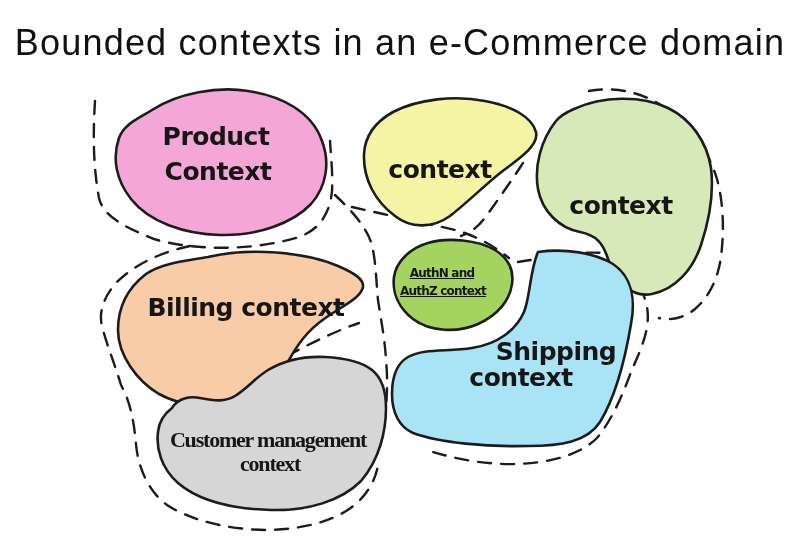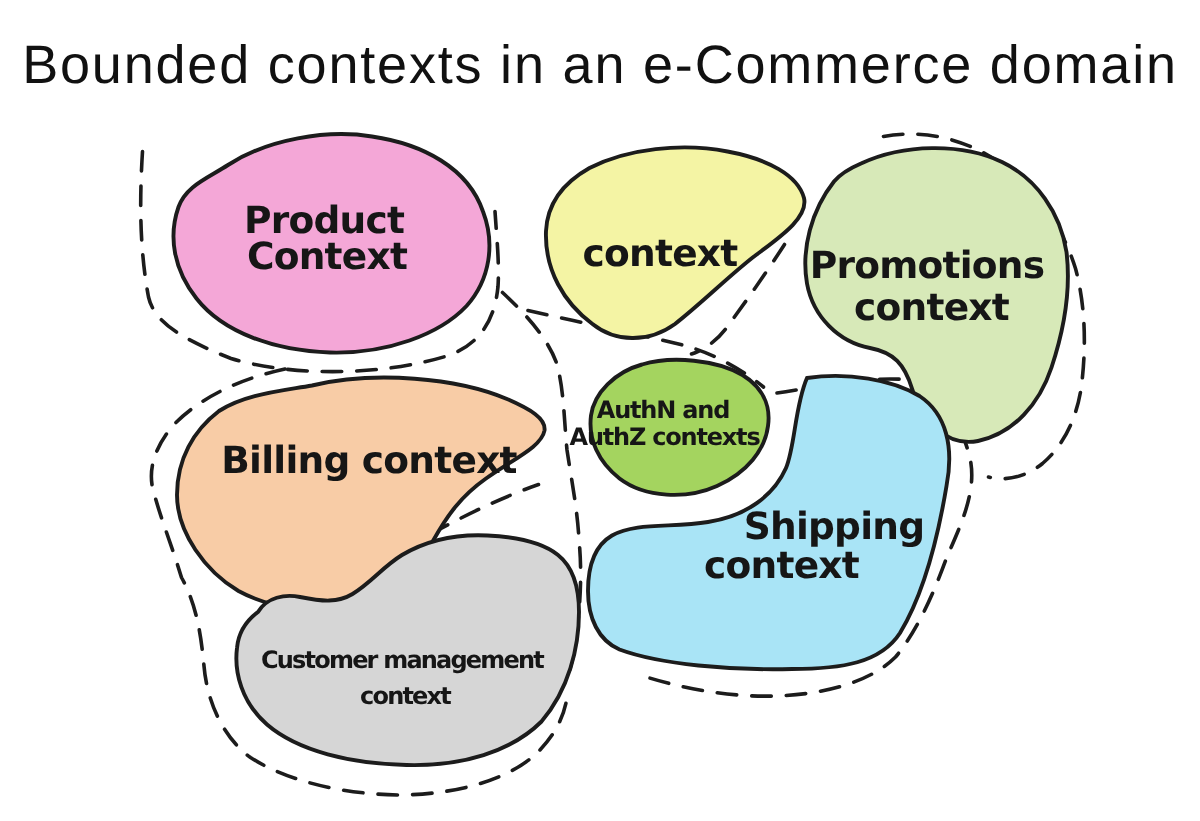--- a/index.html
+++ b/index.html
@@ -13,22 +13,22 @@
     letter-spacing:1.2px;color:#111111;
   }
   .diagram-svg{position:absolute;left:0;top:0;}
   .blob{stroke:#1c1c1c;stroke-width:2.6;}
   .dash{fill:none;stroke:#1c1c1c;stroke-width:2.4;stroke-linecap:round;stroke-dasharray:13 10;}
   .label{
     position:absolute;transform:translate(-50%,-50%);white-space:nowrap;
     font-weight:bold;color:#161616;letter-spacing:-0.5px;
   }
   .lbl-lg{font-size:25px;}
-  .lbl-md{font-size:16px;letter-spacing:-1.2px;}
-  .lbl-sm{font-size:16px;letter-spacing:-0.8px;}
+  .lbl-md{font-size:22px;letter-spacing:-1.2px;font-family:Liberation Serif, serif;}
+  .lbl-sm{font-size:12px;letter-spacing:-0.8px;text-decoration:underline;}
 </style>
 </head>
 <body>
 
 <div class="canvas">
 
   <div class="title">Bounded contexts in an e-Commerce domain</div>
 
   <svg class="diagram-svg" width="800" height="547" viewBox="0 0 800 547">
 
@@ -47,30 +47,29 @@
       <path class="blob" d="M 152,110 C 178,93 218,86 248,91 C 282,96 312,112 322,141 C 330,162 327,186 311,204 C 293,223 258,236 220,235 C 184,234 149,222 131,199 C 116,180 112,158 119,138 C 124,124 138,119 152,110 Z" fill="#f4a7d7"></path>
       <path class="blob" d="M 393,112 C 418,99 455,95 485,101 C 512,106 532,117 536,132 C 539,145 520,158 504,170 C 488,182 468,202 450,216 C 432,229 410,228 395,216 C 376,202 363,180 364,154 C 365,134 377,121 393,112 Z" fill="#f4f4a4"></path>
       <path class="blob" d="M 574,109 C 602,96 641,95 668,108 C 691,119 707,142 711,168 C 714,193 709,221 701,245 C 693,269 676,289 652,294 C 631,298 615,281 608,259 C 603,243 596,235 580,232 C 559,228 542,211 538,189 C 534,166 541,140 556,121 C 561,115 567,112 574,109 Z" fill="#d7e9b8"></path>
       <path class="blob" d="M 428,243 C 448,237 478,240 495,250 C 508,258 514,270 512,284 C 510,300 498,315 478,324 C 458,333 430,332 413,319 C 399,308 392,293 394,277 C 396,262 410,248 428,243 Z" fill="#a4d45f"></path>
       <path class="blob" d="M 208,257 C 250,247 305,252 338,266 C 354,273 364,279 363,287 C 361,298 342,306 324,319 C 307,331 298,344 289,360 C 278,380 262,397 238,404 C 212,410 181,406 159,394 C 137,381 118,355 118,330 C 118,306 129,287 146,274 C 163,263 185,261 208,257 Z" fill="#f8cca6"></path>
       <path class="blob" d="M 538,252 C 565,248 595,253 613,264 C 631,276 636,298 631,324 C 626,354 617,394 600,422 C 587,442 561,446 528,446 C 488,447 440,443 413,433 C 399,427 392,412 392,394 C 392,377 396,364 408,357 C 424,348 448,352 472,348 C 498,344 516,330 524,312 C 530,298 530,270 538,252 Z" fill="#a9e4f6"></path>
       <path class="blob" d="M 172,408 C 178,398 190,396 200,398 C 215,401 225,402 235,396 C 248,388 255,378 268,370 C 285,360 305,356 325,357 C 345,358 362,362 372,370 C 382,378 386,392 386,408 C 386,432 379,460 361,481 C 341,501 308,511 271,510 C 234,509 199,501 178,483 C 161,468 156,448 158,432 C 159,421 164,414 172,408 Z" fill="#d6d6d6"></path>
     </g>
   </svg>
 
-  <div class="label lbl-lg" style="left:216px;top:147px">Product</div>
+  <div class="label lbl-lg" style="left:216px;top:136px">Product</div>
   <div class="label lbl-lg" style="left:218px;top:171px">Context</div>
 
   <div class="label lbl-lg" style="left:440px;top:169px">context</div>
 
-  <div class="label lbl-lg" style="left:618px;top:177px">Promotions</div>
   <div class="label lbl-lg" style="left:621px;top:205px">context</div>
 
   <div class="label lbl-sm" style="left:442px;top:273px">AuthN and</div>
-  <div class="label lbl-sm" style="left:443px;top:291px">AuthZ contexts</div>
+  <div class="label lbl-sm" style="left:443px;top:291px">AuthZ context</div>
 
   <div class="label lbl-lg" style="left:556px;top:351px">Shipping</div>
 
   <div class="label lbl-lg" style="left:246px;top:307px">Billing context</div>
   <div class="label lbl-lg" style="left:521px;top:377px">context</div>
 
   <div class="label lbl-md" style="left:268px;top:440px">Customer management</div>
   <div class="label lbl-md" style="left:270px;top:464px">context</div>
 
 </div>

